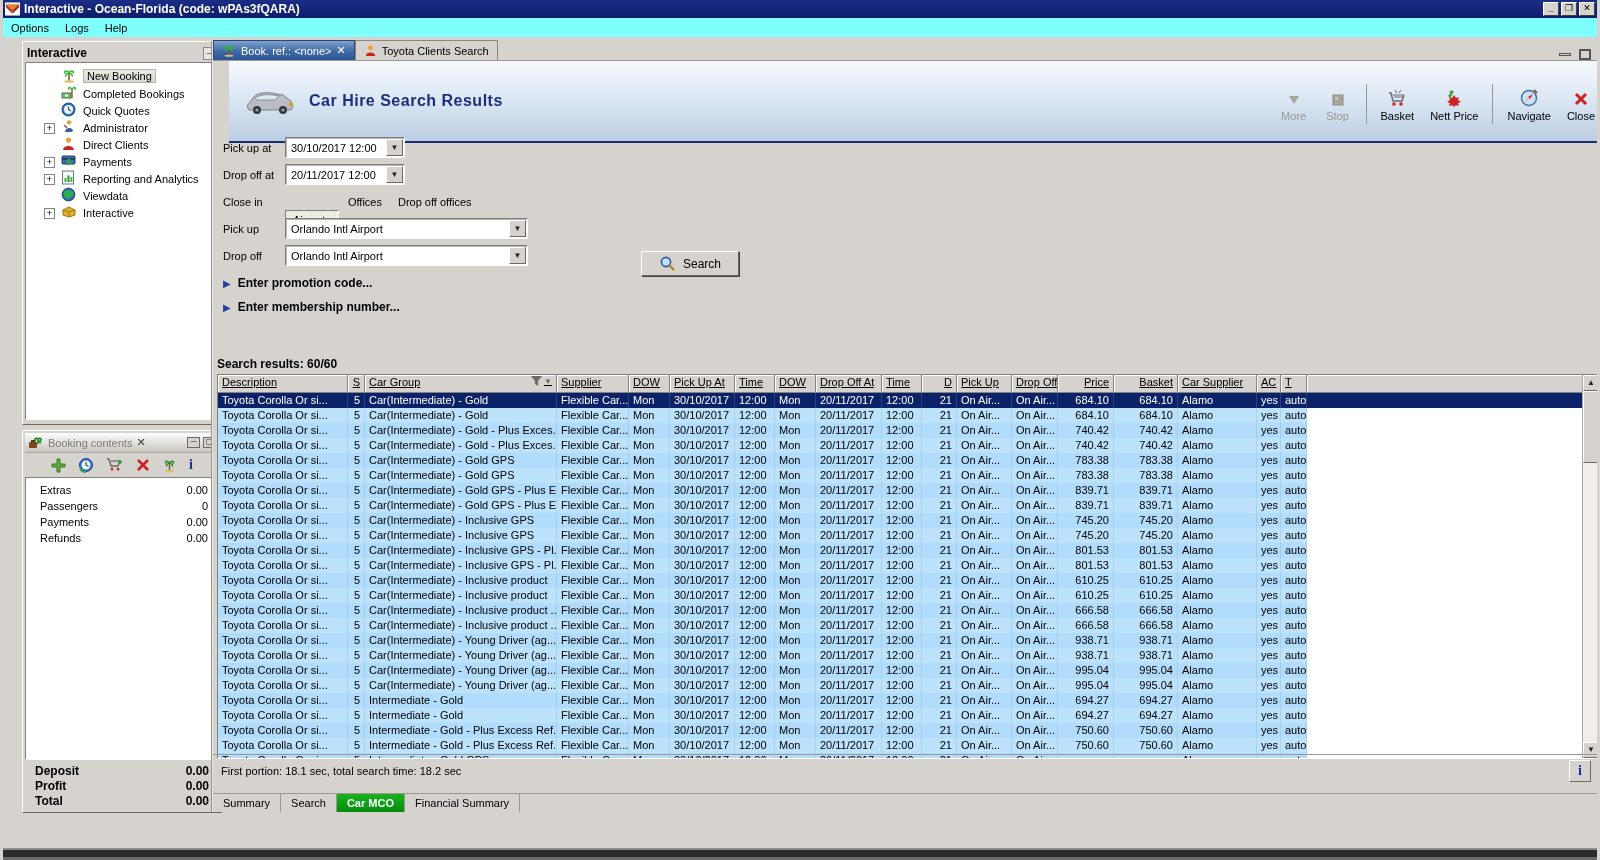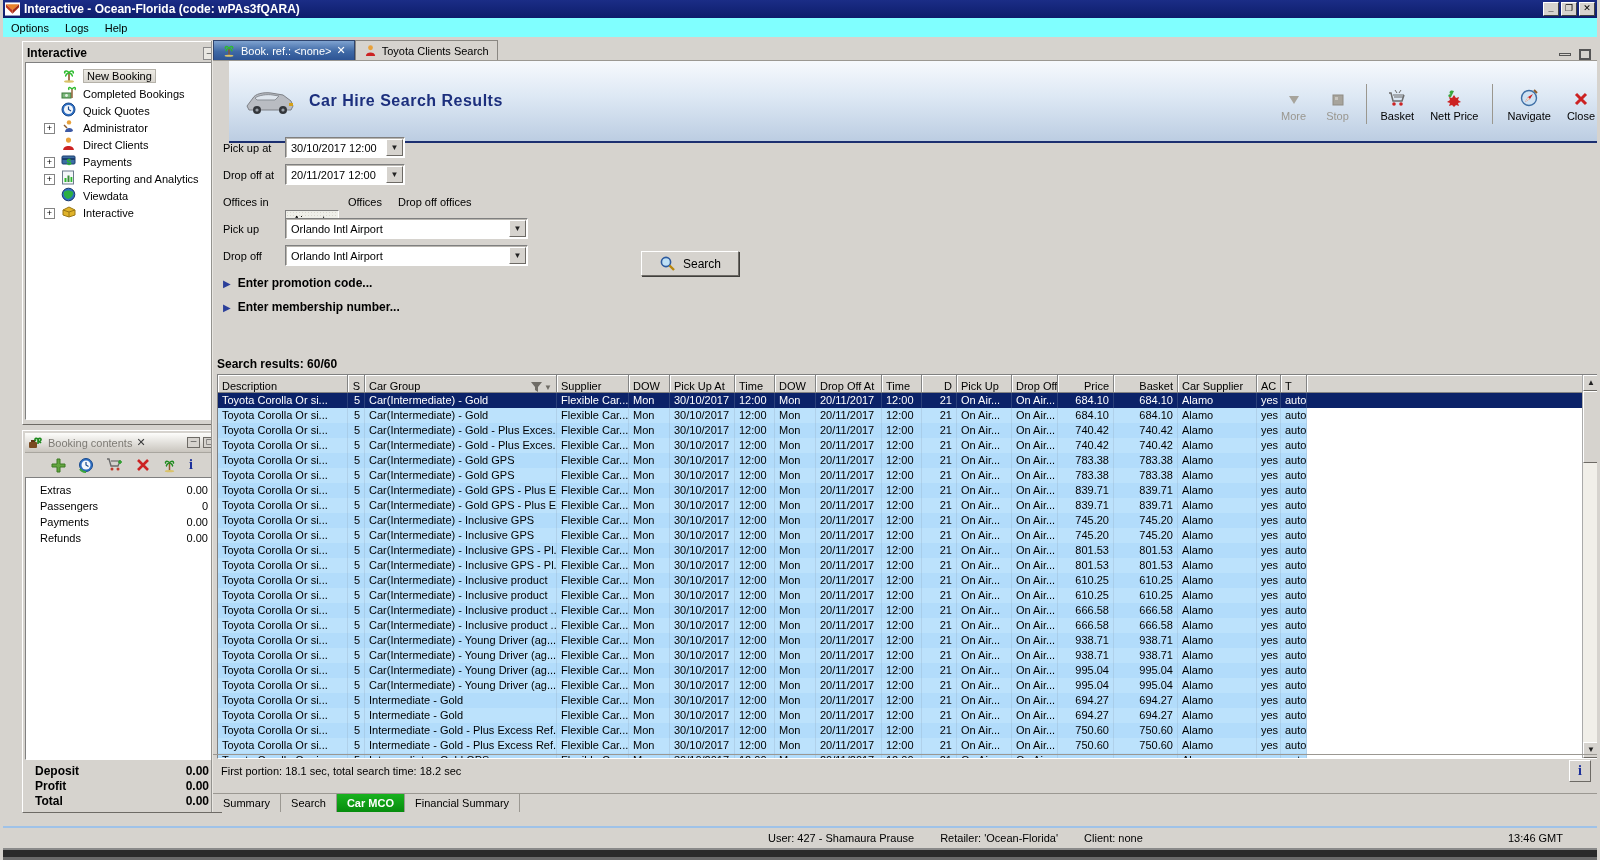--- a/index.html
+++ b/index.html
@@ -68,21 +68,21 @@
   .seg{display:flex;align-items:center;gap:2px;}
   .segbtn{padding:3px 7px;}
   .segbtn.selected{background:#efefe9;background-image:radial-gradient(#d9d6cf 18%,transparent 19%);background-size:3px 3px;border:1px solid;border-color:#808080 #fff #fff #808080;margin-top:36px;}
   .expander{display:flex;align-items:center;gap:7px;font-weight:bold;font-size:12px;margin:10px 0;color:#000;}
   .exp-arrow{color:#2b3f9a;font-size:10px;}
   .search-btn{position:absolute;left:428px;top:210px;width:98px;height:25px;background:#d6d3ce;border:1px solid;border-color:#fff #6d6a65 #6d6a65 #fff;box-shadow:1px 1px 0 #403f3c;display:flex;align-items:center;justify-content:center;gap:7px;font-size:12px;}
   .results-label{position:absolute;left:4px;top:316px;font-weight:bold;font-size:12px;}
   
   .table-wrap{position:absolute;left:4px;top:333px;width:1382px;height:385px;border:1px solid;border-color:#808080 #fff #fff #808080;background:#fff;overflow:hidden;}
   .thead{display:flex;height:18px;background:#d6d3ce;}
-  .thcell{flex:0 0 auto;background:#d6d3ce;border-right:1px solid #848484;border-bottom:1px solid #848484;box-shadow:inset 1px 1px 0 #fff;font-size:11px;padding:1px 4px 0 4px;white-space:nowrap;overflow:hidden;display:flex;align-items:flex-end;}
+  .thcell{flex:0 0 auto;background:#d6d3ce;border-right:1px solid #848484;border-bottom:1px solid #848484;box-shadow:inset 1px 1px 0 #fff;font-size:11px;padding:1px 4px 0 4px;white-space:nowrap;overflow:hidden;display:flex;align-items:flex-start;text-decoration:underline;}
   .thcell.right{justify-content:flex-end;}
   .thcell.fill{flex:1 1 auto;}
   .tbody{position:relative;}
   .trow{display:flex;height:15px;}
   .trow .tcell{flex:0 0 auto;font-size:11px;line-height:14px;padding:0 4px;white-space:nowrap;overflow:hidden;border-right:1px solid rgba(140,160,180,.25);}
   .trow .tcell.right{text-align:right;}
   .trow .tcell.fill{flex:1 1 auto;background:#fff;border-right:none;}
   .trow.r0{background:#b2dcfb;}
   .trow.r1{background:#bce2fc;}
   .trow.selected{background:#0b2268;color:#fff;}
@@ -389,21 +389,21 @@
         </div>
       </div>
       <div class="frow">
         <span class="flabel">Drop off at</span>
         <div class="combo small">
           <span class="cval">20/11/2017 12:00</span>
           <span class="drop">▼</span>
         </div>
       </div>
       <div class="frow">
-        <span class="flabel">Offices in</span>
+        <span class="flabel">Close in</span>
         <div class="seg">
           <span class="segbtn selected">Airports</span>
           <span class="segbtn">Offices</span>
           <span class="segbtn">Drop off offices</span>
         </div>
       </div>
       <div class="frow">
         <span class="flabel">Pick up</span>
         <div class="combo wide">
           <span class="cval">Orlando Intl Airport</span>
@@ -1041,22 +1041,14 @@
     </div>
 
     <div class="bottom-tabs">
       <span class="btab">Summary</span>
       <span class="btab">Search</span>
       <span class="btab active">Car MCO</span>
       <span class="btab">Financial Summary</span>
     </div>
   </div>
 
-  <div class="statusbar">
-    <span class="sb-user">
-      <span>User: 427 - Shamaura Prause</span>
-      <span>Retailer: 'Ocean-Florida'</span>
-      <span>Client: none</span>
-    </span>
-    <span class="sb-time">13:46 GMT</span>
-  </div>
   <div class="bottom-strip"></div>
 </div>
 
 </body></html>

